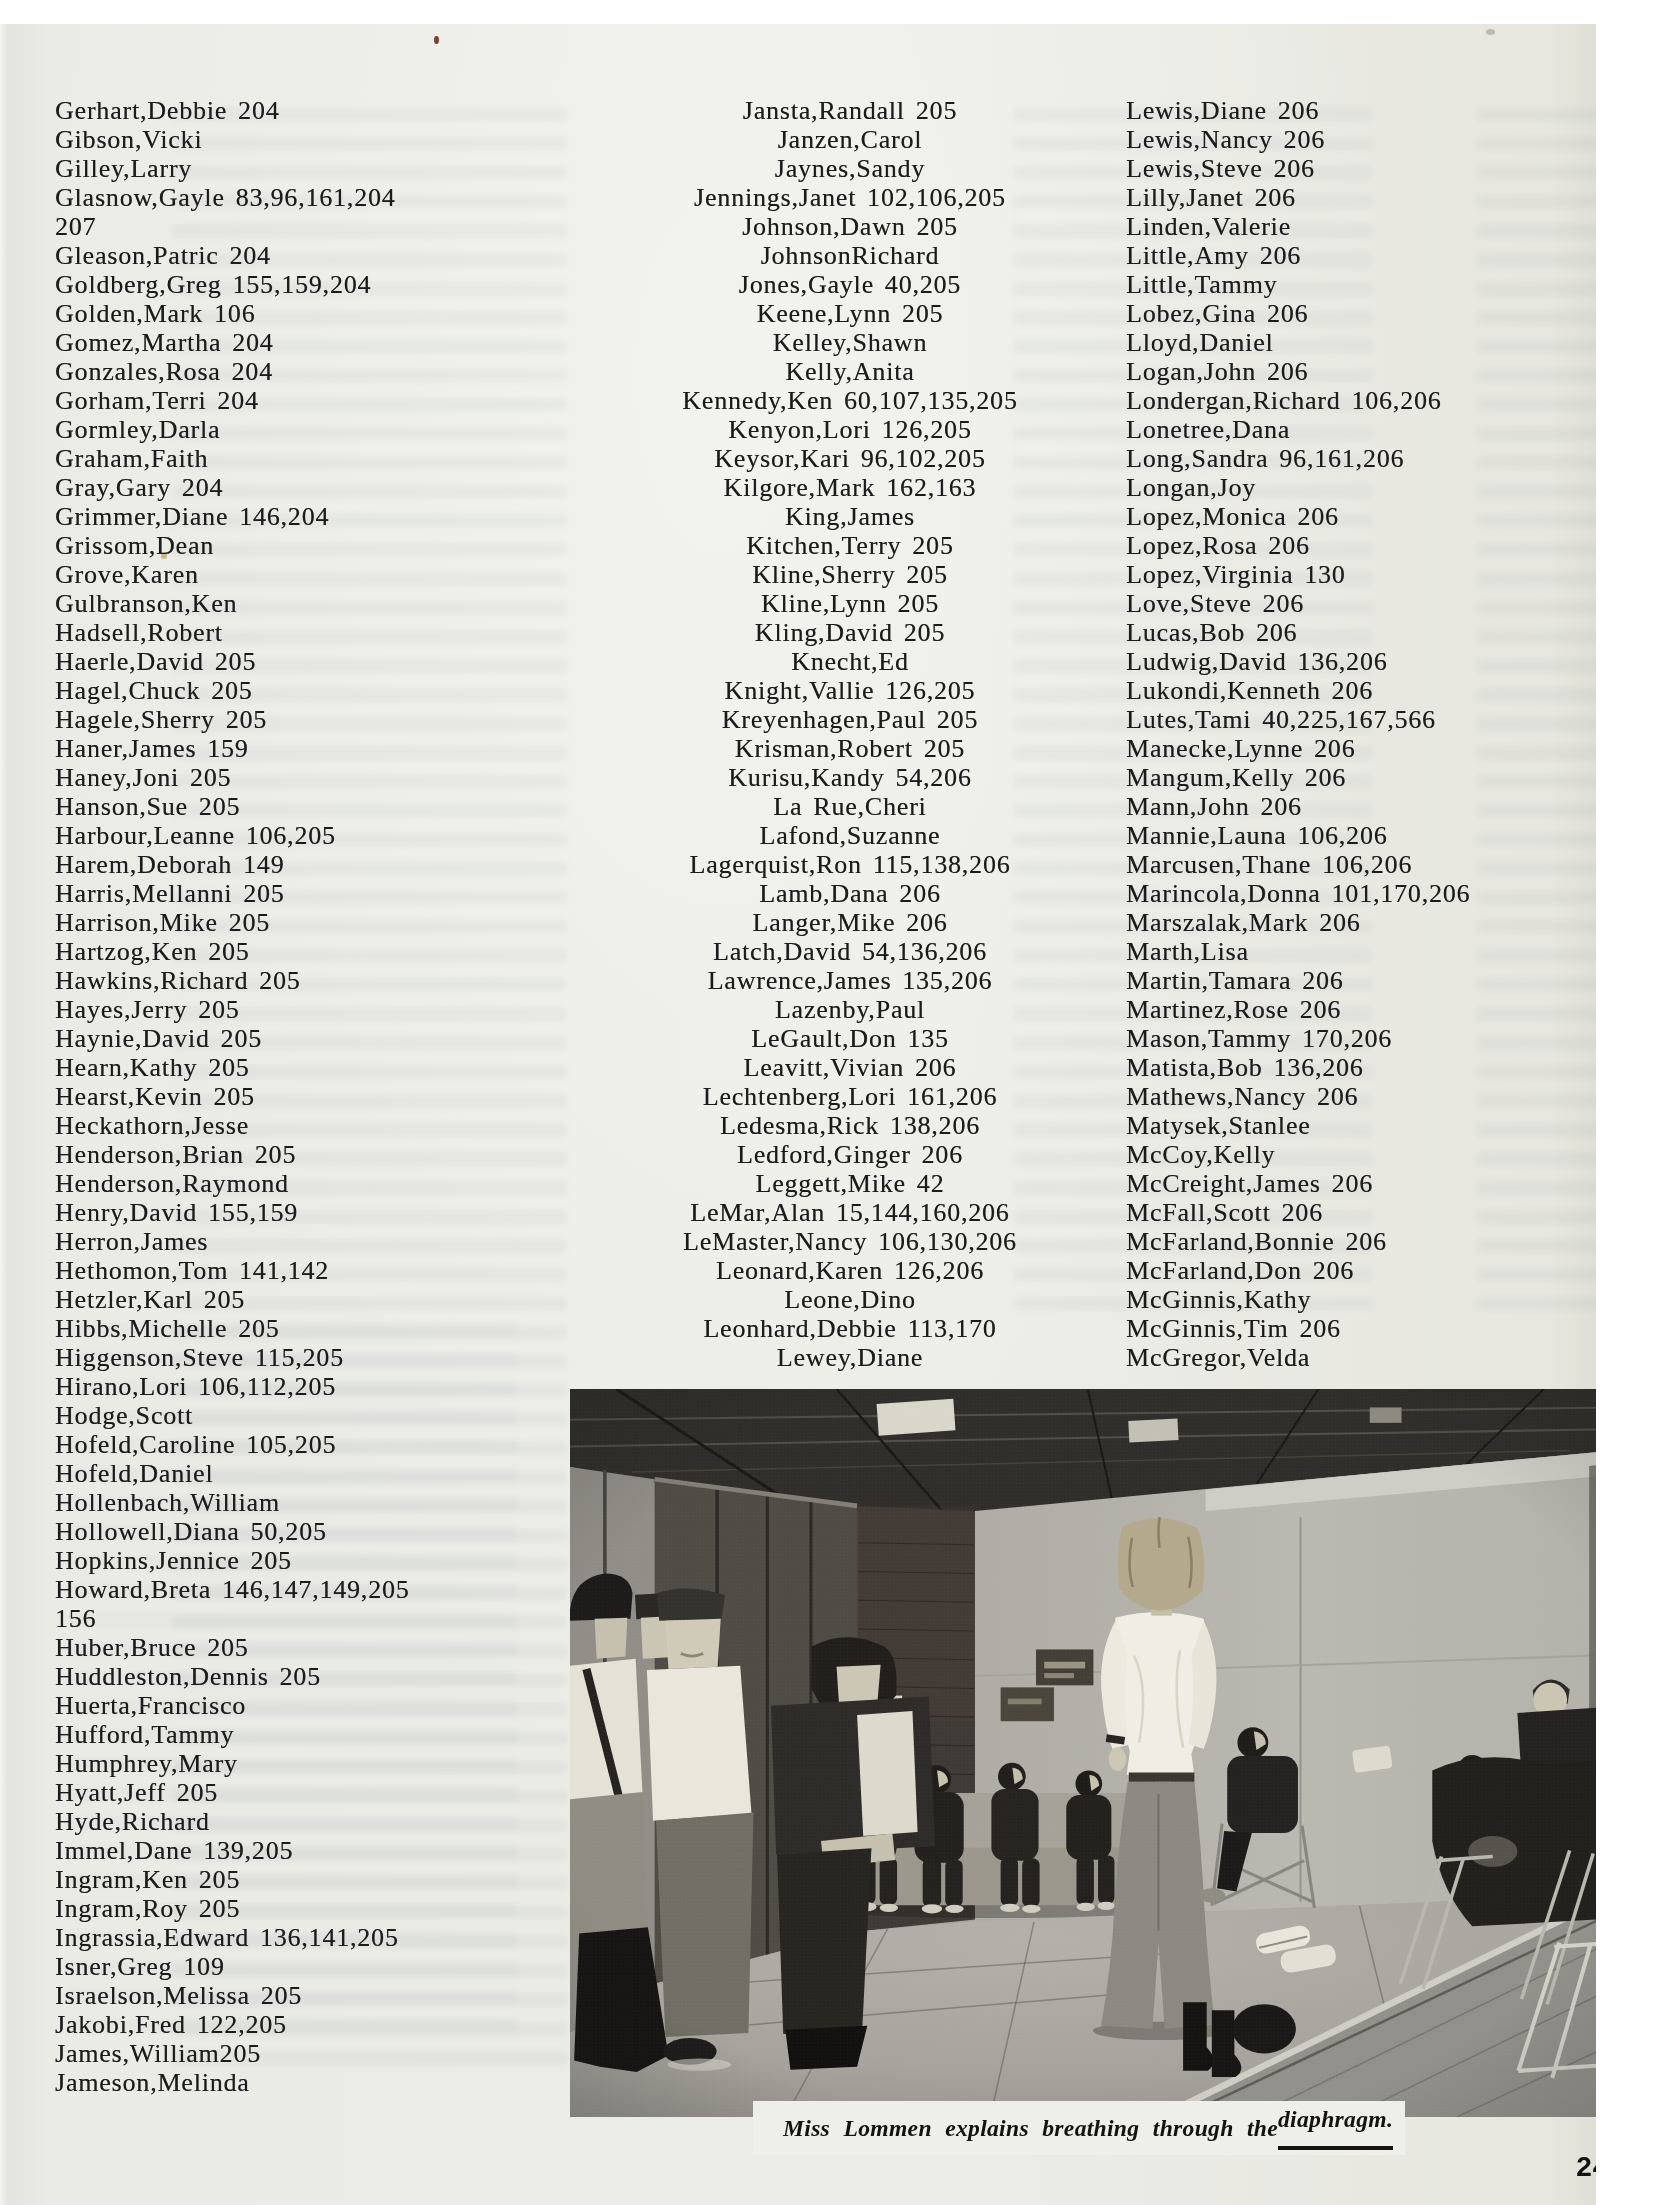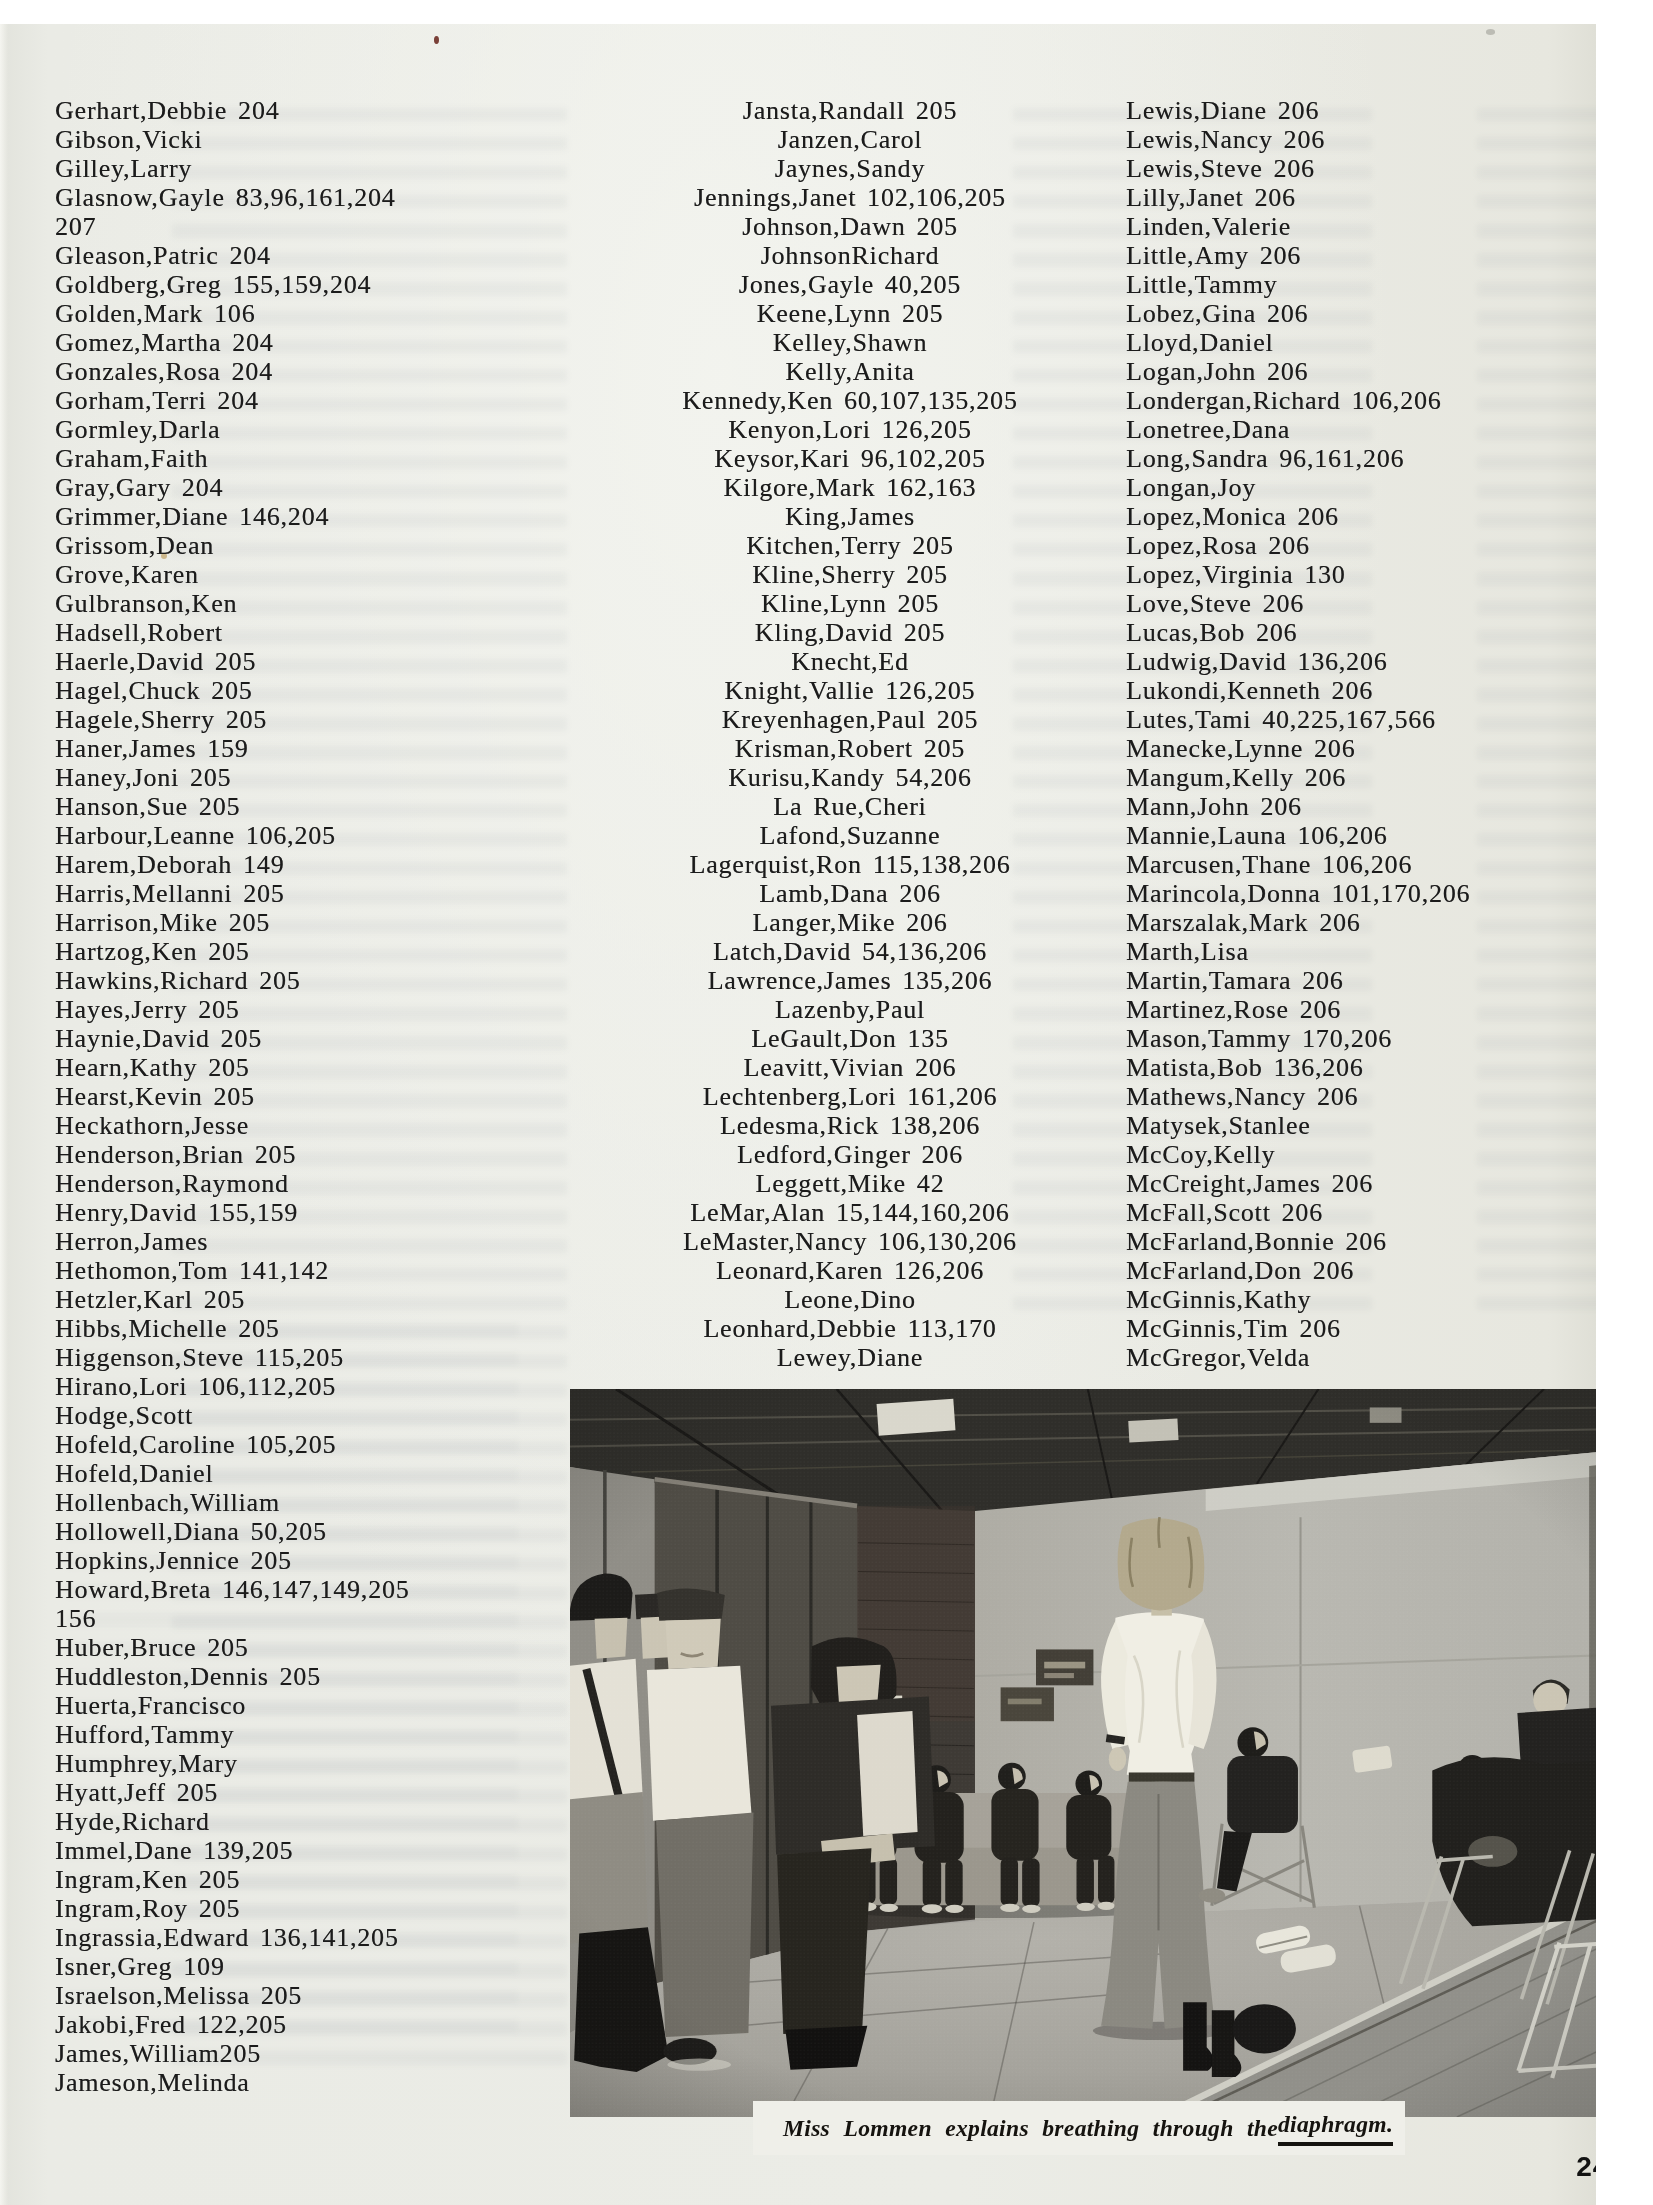--- a/index.html
+++ b/index.html
@@ -45,21 +45,21 @@
   .photo{position:absolute;left:570px;top:1365px;width:1054px;height:728px;margin:0;}
   .photo svg{display:block;width:100%;height:100%;}
 
   .caption-box{
     position:absolute;left:183px;top:712px;width:652px;height:54px;
     background:#efefe9;display:flex;align-items:center;
     padding:0 0 0 30px;box-sizing:border-box;
     font-style:italic;font-weight:700;font-size:23.6px;color:#15130f;
     word-spacing:7.2px;letter-spacing:0.3px;white-space:nowrap;
   }
-  .caption-box .u{border-bottom:4.6px solid #15130f;padding-bottom:4px;}
+  .caption-box .u{border-bottom:4.6px solid #15130f;padding-bottom:13px;}
 
   .page-number{
     position:absolute;left:1518px;top:2127px;width:108px;text-align:right;
     font-family:"Liberation Sans",sans-serif;font-weight:700;font-size:28px;color:#121212;
     letter-spacing:1px;
   }
 </style>
 </head>
 <body>
 

